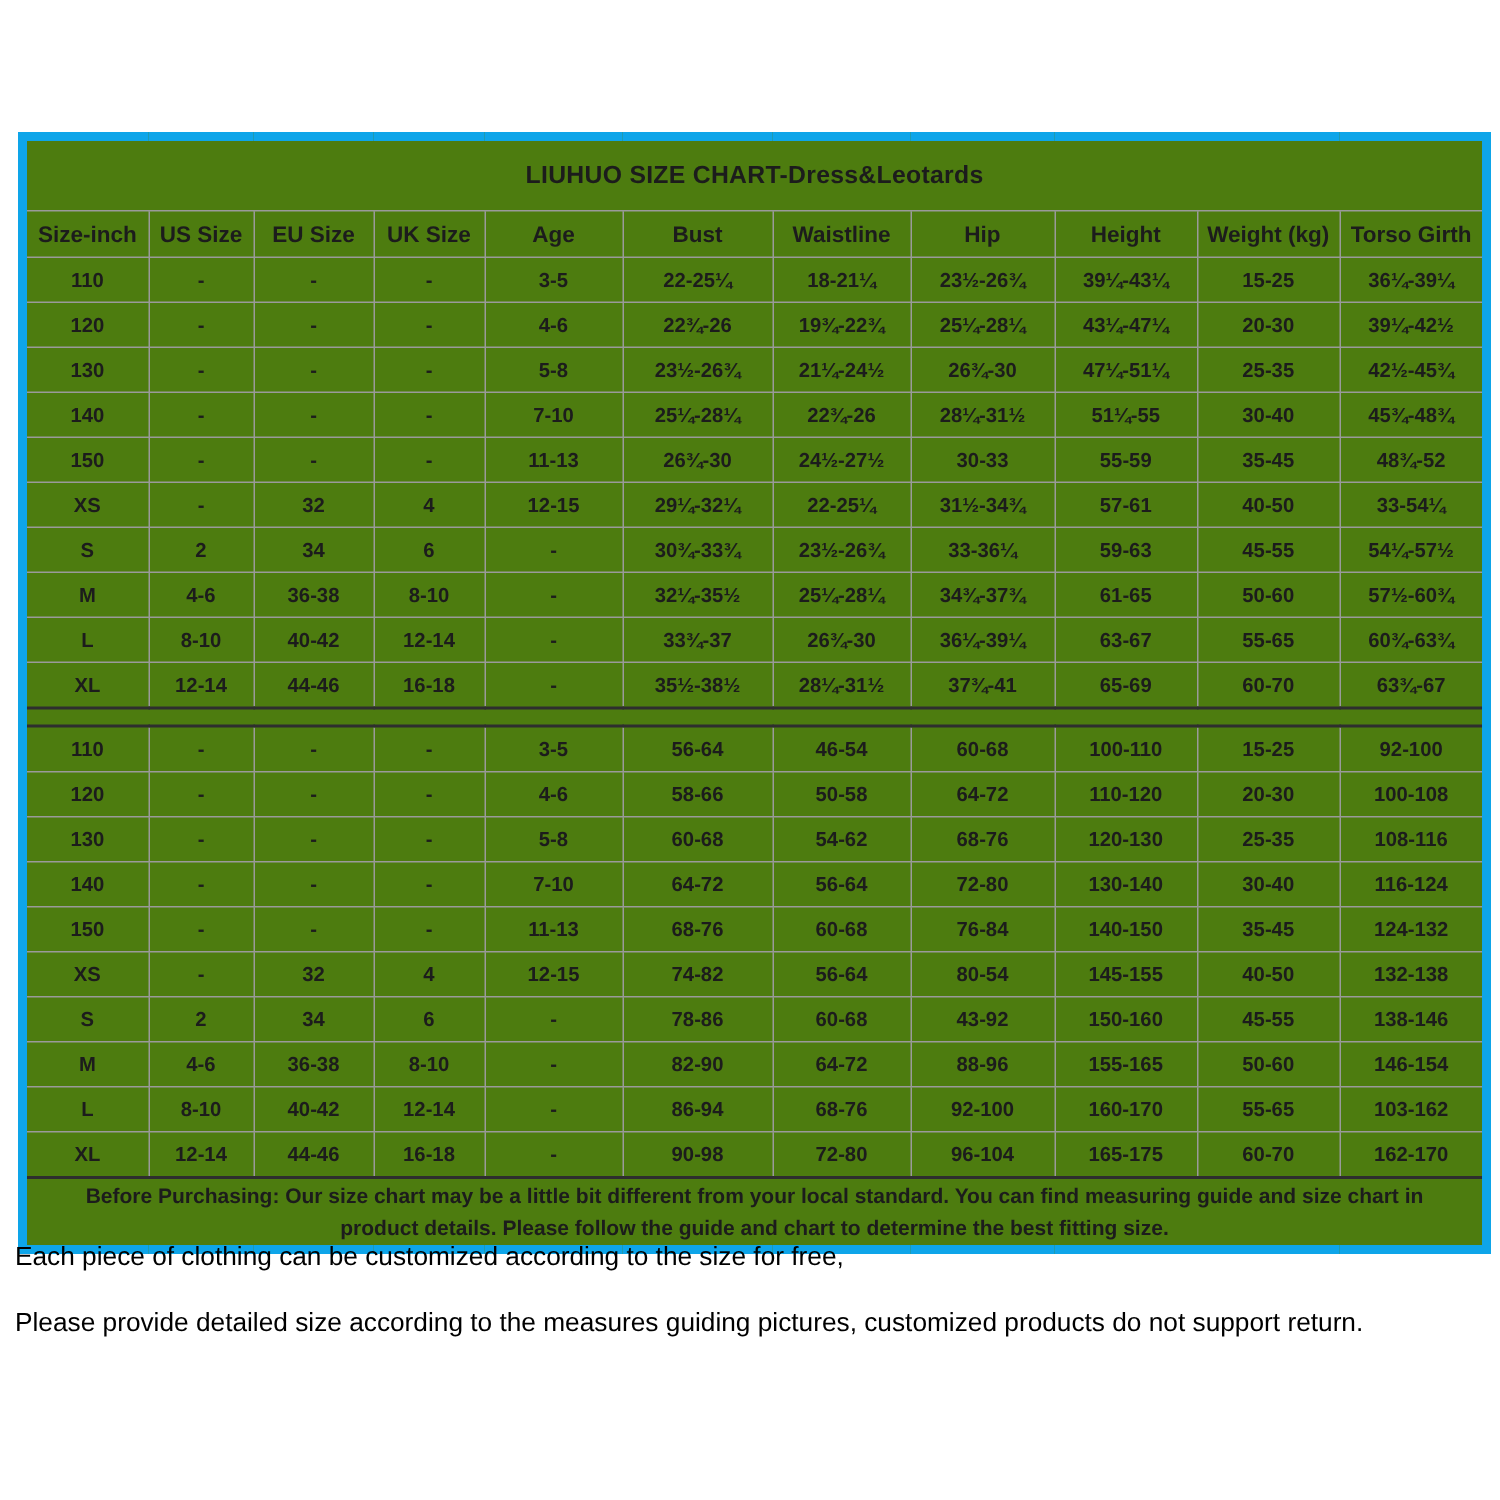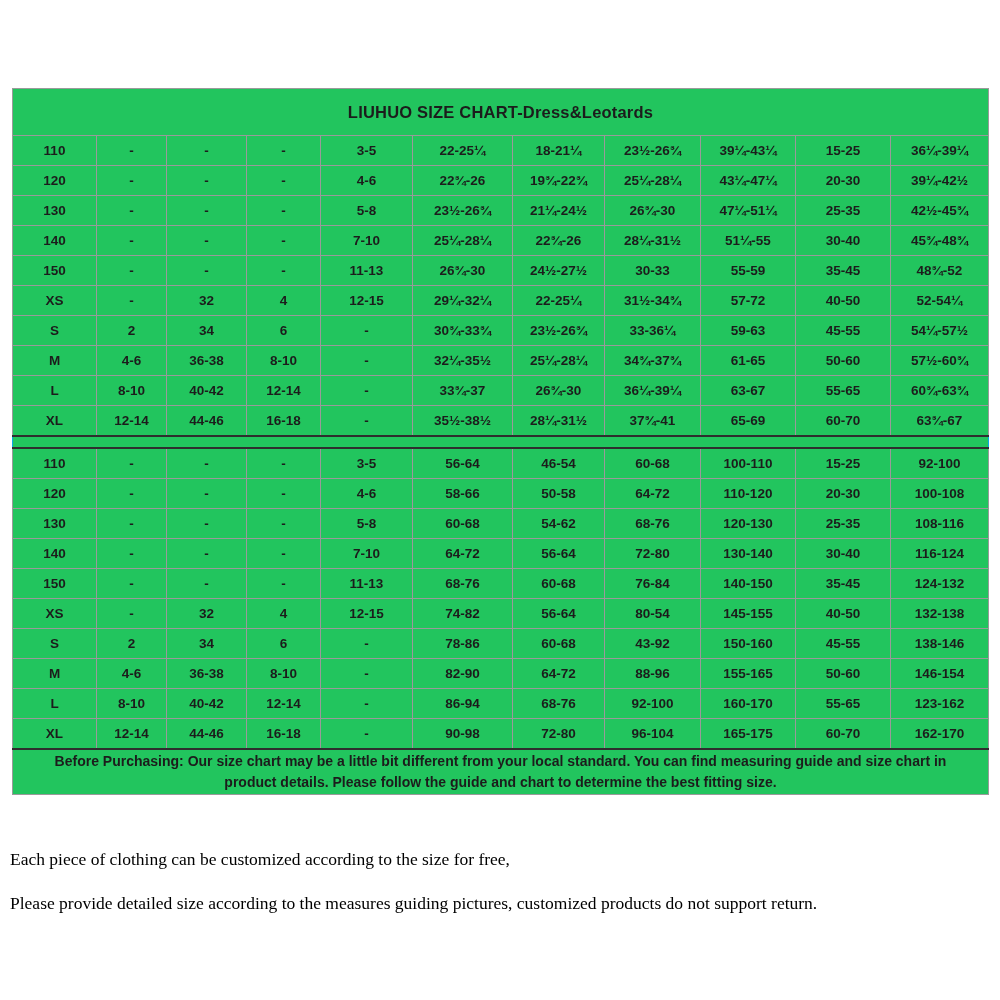--- a/index.html
+++ b/index.html
@@ -4,41 +4,41 @@
 <style>
   html,body{margin:0;padding:0;}
   body{
     width:1000px;height:1000px;background:#ffffff;
     font-family:"Liberation Sans",sans-serif;color:#111;
   }
   .page{position:relative;width:1000px;height:1000px;background:#fff;overflow:hidden;}
   table.size-table{
     position:absolute;left:12px;top:88px;width:976px;
     border-collapse:collapse;table-layout:fixed;
-    border:1px solid #0ea5e9;background:#22c55e;
+    border:6px solid #0ea5e9;background:#4d7c0f;
   }
   th,td{
     border:1px solid #9a9a9a;
     text-align:center;vertical-align:middle;
     font-weight:bold;padding:0;color:#1c1c1c;
     overflow:hidden;white-space:nowrap;
   }
   th{height:30px;font-size:15px;}
   td{height:29px;font-size:13.5px;}
   td.title-cell{height:46px;font-size:16.5px;letter-spacing:.2px;}
   td.gap-cell{
     height:10px;
     border-top:2px solid #2e2e2e;border-bottom:2px solid #2e2e2e;
     border-left:none;border-right:none;
   }
   td.note-cell{
     height:44px;font-size:14px;line-height:1.5;
     border-top:2px solid #2e2e2e;white-space:normal;
   }
-  .bottom-text{position:absolute;left:10px;top:846px;width:980px;font-family:Liberation Serif, serif;}
+  .bottom-text{position:absolute;left:10px;top:824px;width:980px;}
   .bottom-text p{
     margin:0 0 17px 0;font-size:17.5px;line-height:27px;
     font-weight:normal;color:#000;
   }
 </style>
 </head>
 <body>
 
 <div class="page">
 
@@ -54,20 +54,33 @@
         <col style="width:96px">
         <col style="width:95px">
       <col style="width:95px">
         <col style="width:98px">
     </colgroup>
     <tbody id="size-table-body">
         <tr>
           <td colspan="11" class="title-cell">LIUHUO SIZE CHART-Dress&amp;Leotards</td>
         </tr>
         <tr>
+          <th>Size-inch</th>
+          <th>US Size</th>
+          <th>EU Size</th>
+          <th>UK Size</th>
+          <th>Age</th>
+          <th>Bust</th>
+          <th>Waistline</th>
+          <th>Hip</th>
+          <th>Height</th>
+          <th>Weight (kg)</th>
+          <th>Torso Girth</th>
+        </tr>
+        <tr>
           <td>110</td>
           <td>-</td>
           <td>-</td>
           <td>-</td>
           <td>3-5</td>
           <td>22-25¼</td>
           <td>18-21¼</td>
           <td>23½-26¾</td>
           <td>39¼-43¼</td>
           <td>15-25</td>
@@ -127,23 +140,23 @@
         </tr>
         <tr>
           <td>XS</td>
           <td>-</td>
           <td>32</td>
           <td>4</td>
           <td>12-15</td>
           <td>29¼-32¼</td>
           <td>22-25¼</td>
           <td>31½-34¾</td>
-          <td>57-72</td>
+          <td>57-61</td>
           <td>40-50</td>
-          <td>52-54¼</td>
+          <td>33-54¼</td>
         </tr>
         <tr>
           <td>S</td>
           <td>2</td>
           <td>34</td>
           <td>6</td>
           <td>-</td>
           <td>30¾-33¾</td>
           <td>23½-26¾</td>
           <td>33-36¼</td>
@@ -301,21 +314,21 @@
           <td>L</td>
           <td>8-10</td>
           <td>40-42</td>
           <td>12-14</td>
           <td>-</td>
           <td>86-94</td>
           <td>68-76</td>
           <td>92-100</td>
           <td>160-170</td>
           <td>55-65</td>
-          <td>123-162</td>
+          <td>103-162</td>
         </tr>
         <tr>
           <td>XL</td>
           <td>12-14</td>
           <td>44-46</td>
           <td>16-18</td>
           <td>-</td>
           <td>90-98</td>
           <td>72-80</td>
           <td>96-104</td>

